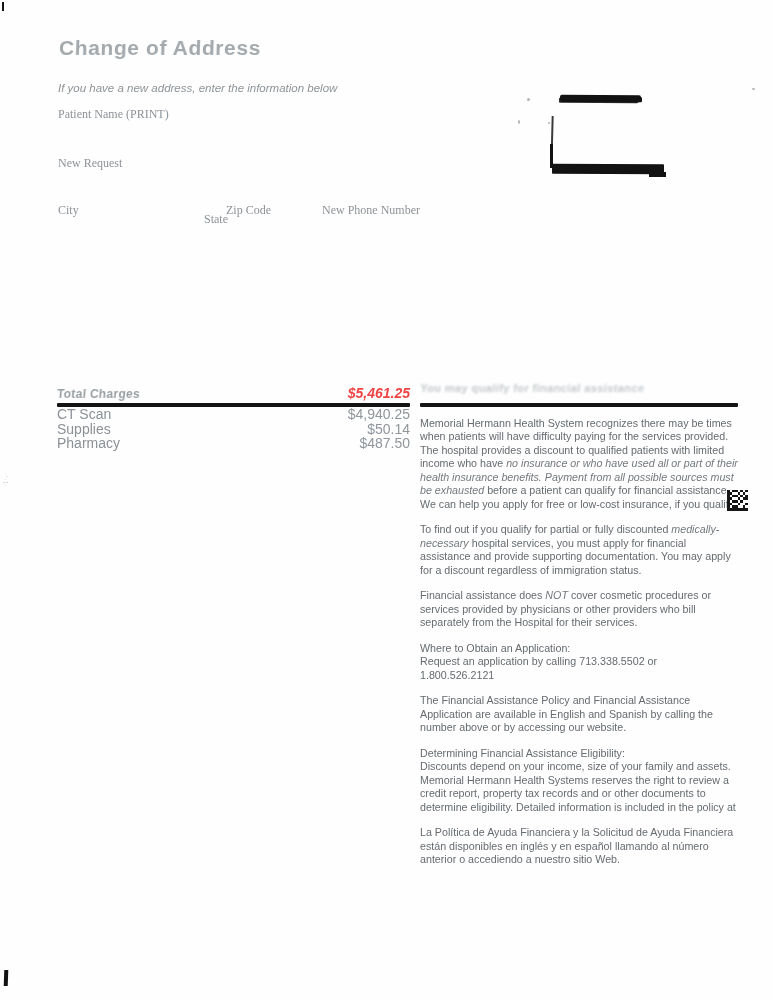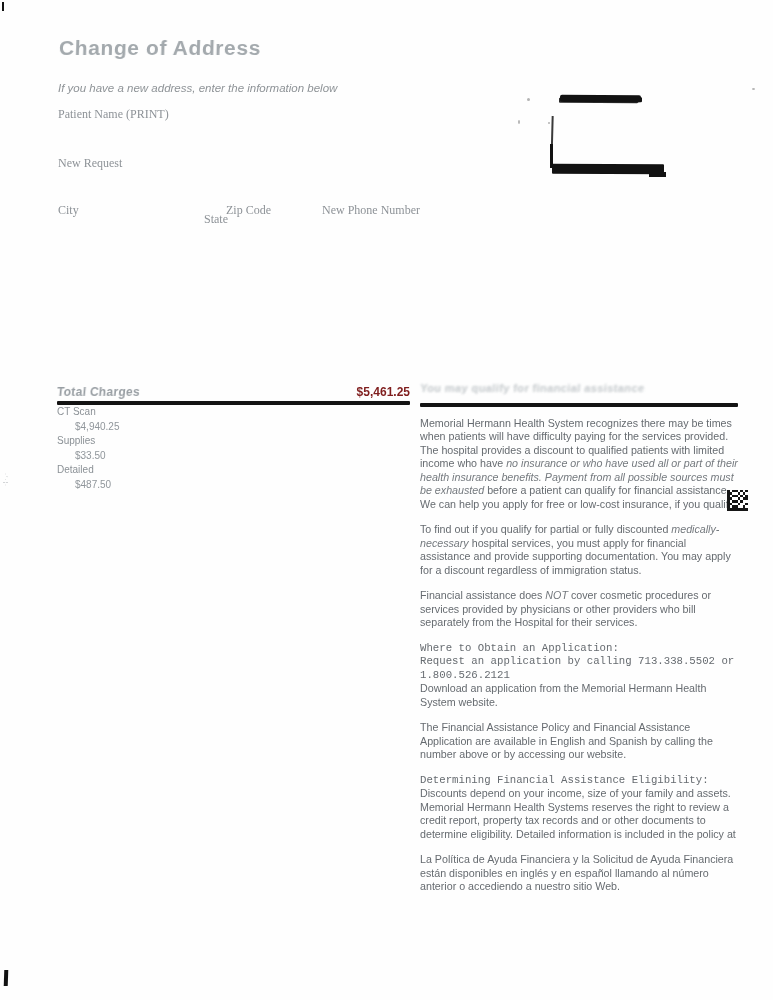--- a/index.html
+++ b/index.html
@@ -46,36 +46,36 @@
     filter:blur(.7px); opacity:.8;
   }
 
   
   .charges{ position:absolute; left:57px; top:385px; width:353px; }
   .charges-head{ display:flex; justify-content:space-between; align-items:baseline; }
   .charges-head .t-label{
     font-size:12px; font-weight:bold; color:#989ea3;
     filter:blur(.55px); transform:skewX(-6deg); letter-spacing:.3px;
   }
-  .charges-head .t-value{ font-size:12px; font-weight:bold; color:#7f1d1d; filter:blur(.25px); }
+  .charges-head .t-value{ font-size:14px; font-weight:bold; color:#ef4444; filter:blur(.25px);font-style:italic; }
   .charges-rule{ margin-top:2px; height:4px; background:#141414; border-radius:1px; filter:blur(.2px); }
-  .charges-row{ display:flex; justify-content:space-between; font-size:10px; line-height:14.5px; color:#8b9196; filter:blur(.4px);flex-direction:column; }
+  .charges-row{ display:flex; justify-content:space-between; font-size:14px; line-height:14.5px; color:#8b9196; filter:blur(.4px); }
   .charges-row .r-value{ color:#90969b;margin-left:18px; }
 
   
   .assist{ position:absolute; left:420px; top:382px; width:318px; }
   .assist-head{
     font-size:11px; font-weight:bold; color:#c3c8cb;
     filter:blur(1.1px); transform:skewX(-4deg);
     letter-spacing:.4px; height:21px; overflow:hidden; white-space:nowrap;
   }
   .assist-rule{ height:3.5px; background:#141414; margin-bottom:10px; border-radius:1px; }
   .assist p{ font-size:10.7px; line-height:13.5px; color:#666b70; margin-bottom:12px; filter:blur(.3px); }
   .assist p .it{ font-style:italic; color:#74797e; }
-  .assist .line{ display:block;font-family:Liberation Mono, monospace; }
+  .assist .line{ display:block; }
 
   
   .barcode{ position:absolute; left:727px; top:489px; width:21px; height:22px; }
 </style>
 </head>
 <body>
 
 <div class="page">
 
   <div class="coa-title">Change of Address</div>
@@ -105,43 +105,42 @@
       <span class="t-label">Total Charges</span>
       <span class="t-value">$5,461.25</span>
     </div>
     <div class="charges-rule"></div>
     <div class="charges-row">
       <span class="r-label">CT Scan</span>
       <span class="r-value">$4,940.25</span>
     </div>
     <div class="charges-row">
       <span class="r-label">Supplies</span>
-      <span class="r-value">$33.50</span>
+      <span class="r-value">$50.14</span>
     </div>
     <div class="charges-row">
-      <span class="r-label">Detailed</span>
+      <span class="r-label">Pharmacy</span>
       <span class="r-value">$487.50</span>
     </div>
   </div>
 
   <div class="assist">
     <div class="assist-head">You may qualify for financial assistance</div>
     <div class="assist-rule"></div>
 
     <p><span>Memorial Hermann Health System recognizes there may be times when patients will have difficulty paying for the services provided. The hospital provides a discount to qualified patients with limited income who have </span><span class="it">no insurance or who have used all or part of their health insurance benefits. Payment from all possible sources must be exhausted</span><span> before a patient can qualify for financial assistance. We can help you apply for free or low-cost insurance, if you qualify.</span></p>
 
     <p><span>To find out if you qualify for partial or fully discounted </span><span class="it">medically-necessary</span><span> hospital services, you must apply for financial assistance and provide supporting documentation. You may apply for a discount regardless of immigration status.</span></p>
 
     <p><span>Financial assistance does </span><span class="it">NOT</span><span> cover cosmetic procedures or services provided by physicians or other providers who bill separately from the Hospital for their services.</span></p>
 
     <p>
       <span class="line">Where to Obtain an Application:</span>
       <span class="line">Request an application by calling 713.338.5502 or</span>
       <span class="line">1.800.526.2121</span>
-      <span>Download an application from the Memorial Hermann Health System website.</span>
     </p>
 
     <p>The Financial Assistance Policy and Financial Assistance Application are available in English and Spanish by calling the number above or by accessing our website.</p>
 
     <p>
       <span class="line">Determining Financial Assistance Eligibility:</span>
       <span>Discounts depend on your income, size of your family and assets. Memorial Hermann Health Systems reserves the right to review a credit report, property tax records and or other documents to determine eligibility. Detailed information is included in the policy at</span>
     </p>
 
     <p>La Política de Ayuda Financiera y la Solicitud de Ayuda Financiera están disponibles en inglés y en español llamando al número anterior o accediendo a nuestro sitio Web.</p>

